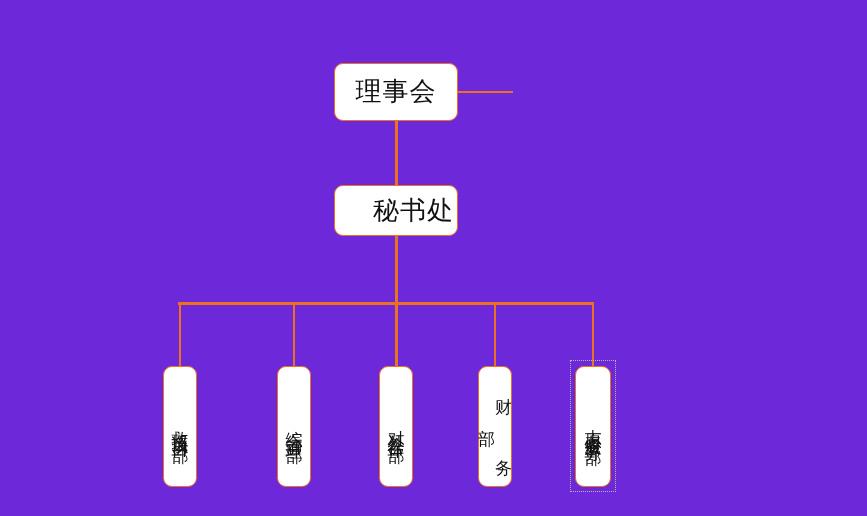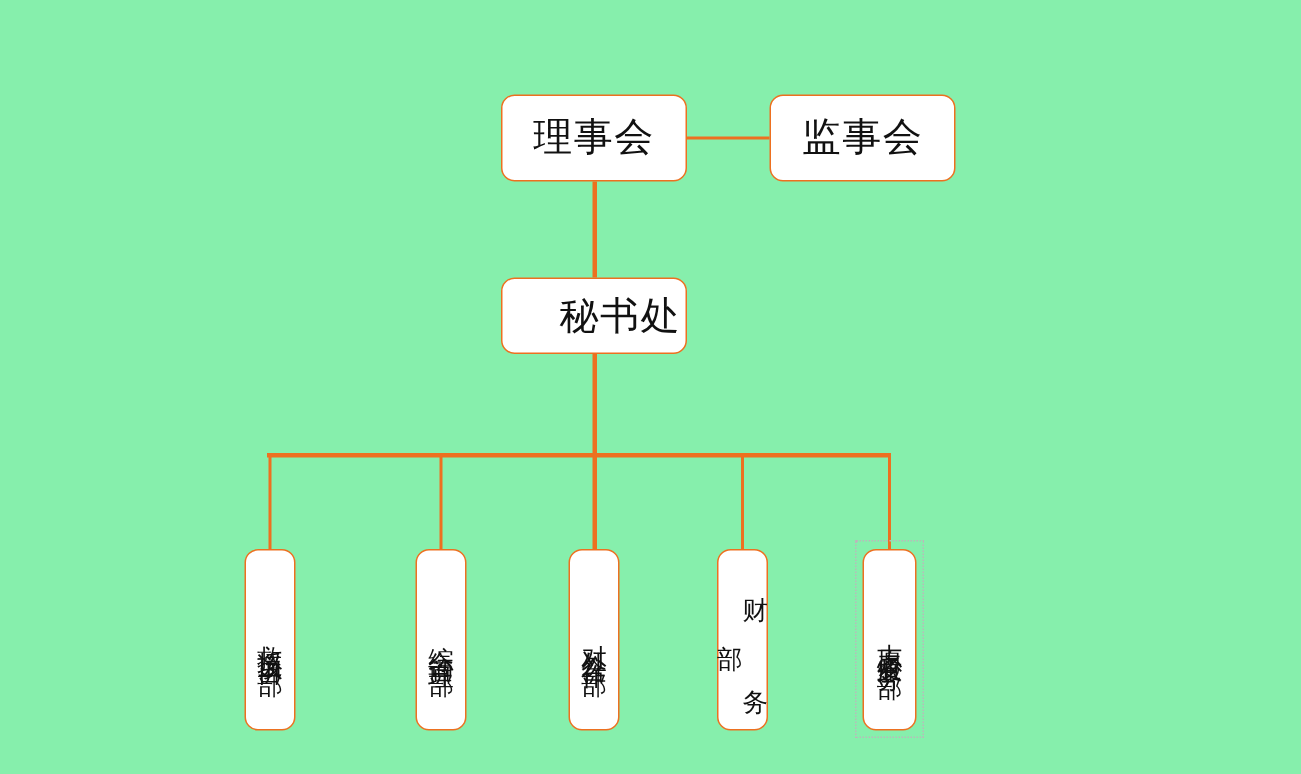--- a/index.html
+++ b/index.html
@@ -7,21 +7,21 @@
     padding: 0;
     background: #ffffff;
   }
   body {
     font-family: "Liberation Serif", "DejaVu Serif", serif;
   }
   #chart-canvas {
     position: relative;
     width: 867px;
     height: 516px;
-    background: #86efac;
+    background: #6d28d9;
     overflow: hidden;
   }
 
   
   .conn {
     position: absolute;
     background: #ED7020;
   }
   .conn-h { height: 2px; }
   .conn-v { width: 2px; }
@@ -82,23 +82,20 @@
       <div class="conn conn-v" style="left: 179px; top: 304px; width: 2px; height: 62px;"></div>
       <div class="conn conn-v" style="left: 293px; top: 304px; width: 2px; height: 62px;"></div>
       <div class="conn conn-v" style="left: 494px; top: 304px; width: 2px; height: 62px;"></div>
       <div class="conn conn-v" style="left: 592px; top: 304px; width: 2px; height: 62px;"></div>
     </div>
 
   <div class="node node-top" style="left: 334px; top: 63px; width: 124px; height: 58px;">
     <span>理事会</span>
   </div>
 
-  <div class="node node-top" style="left: 513px; top: 63px; width: 124px; height: 58px;">
-    <span>监事会</span>
-  </div>
 
   <div class="node node-top" style="left: 334px; top: 185px; width: 124px; height: 51px; padding-left: 35px;">
     <span>秘书处</span>
   </div>
 
   <div id="departments">
       <div class="node node-leaf leaf-tight" style="left: 163px; top: 366px; width: 34px; height: 121px;">
         <span class="leaf-text">救援项目部</span>
       </div>
       <div class="node node-leaf leaf-tight" style="left: 277px; top: 366px; width: 34px; height: 121px;">

